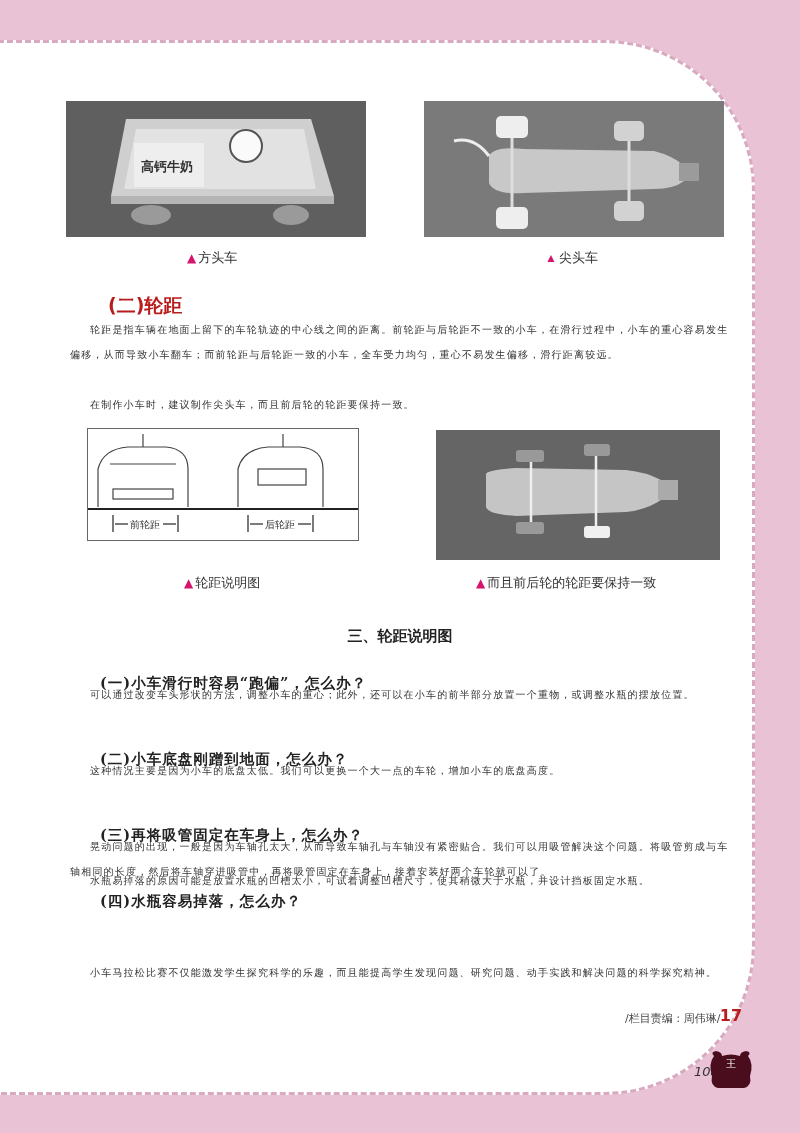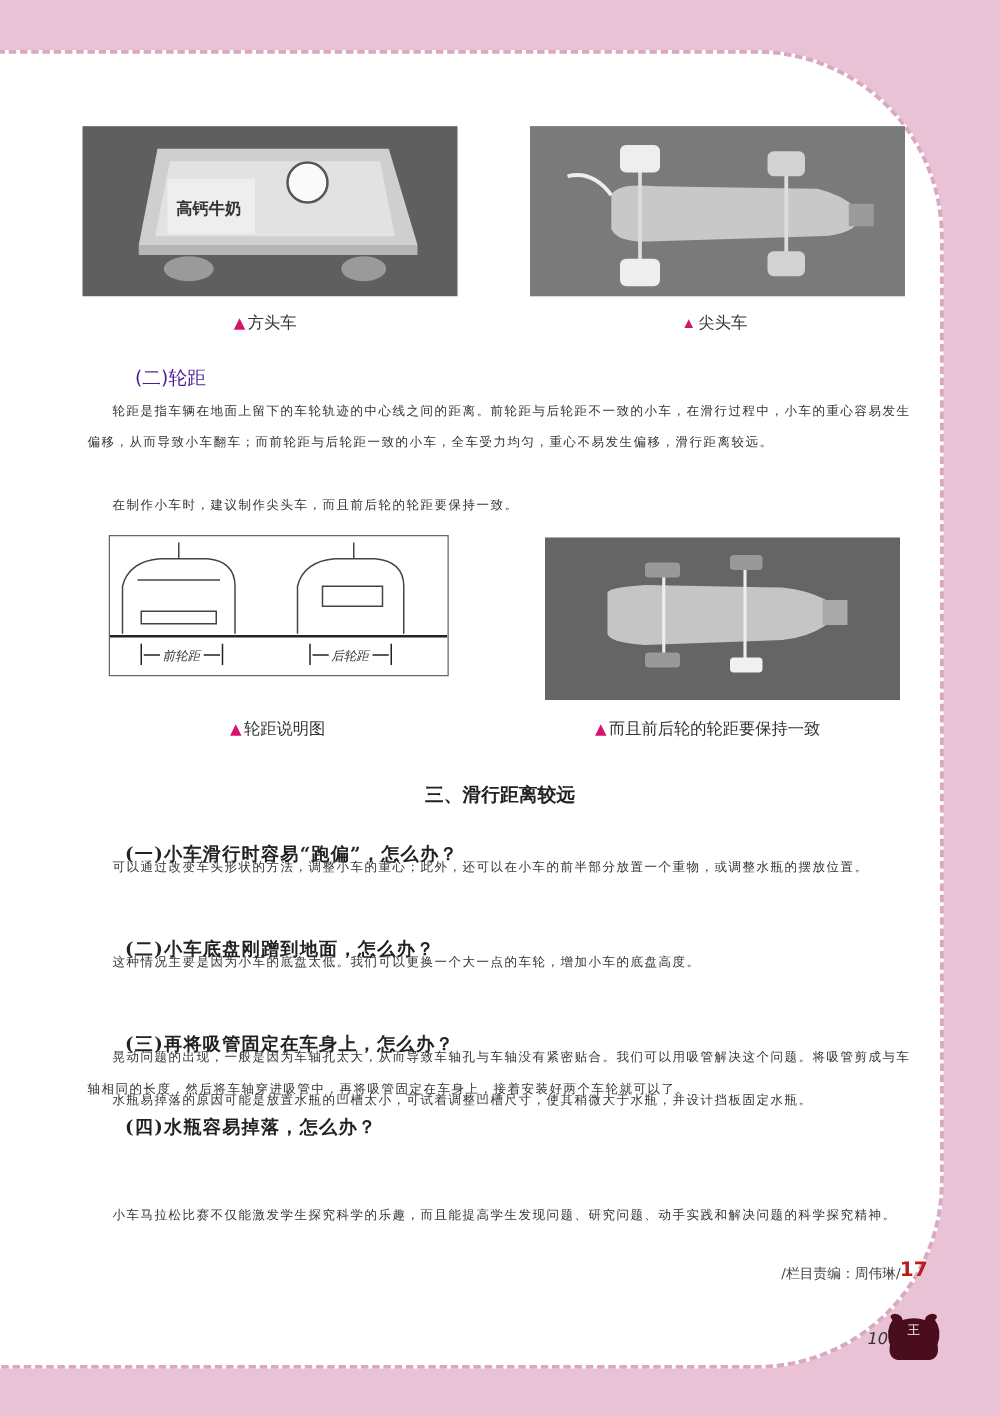--- a/index.html
+++ b/index.html
@@ -8,26 +8,26 @@
 
   .panel {
     position:absolute; left:-20px; top:40px; width:775px; height:1055px;
     background:#fff;
     border-radius:0 150px 150px 0;
     border:3px dashed #d9a9c0;
     border-left:none;
   }
 
   .photo { position:absolute; overflow:hidden; }
-  .photo.dark { background:#737373; }
+  .photo.dark { background:#f9a8d4; }
 
   .caption { position:absolute; font-family:"DejaVu Sans", sans-serif; font-size:13px; color:#333; white-space:nowrap; }
   .caption .tri { color:#d6146e; font-size:12px; margin-right:2px; }
 
-  .sec-head { position:absolute; font-family:"DejaVu Sans", sans-serif; font-weight:normal; font-size:15px; color:#4c1d95; }
+  .sec-head { position:absolute; font-family:"DejaVu Sans", sans-serif; font-weight:bold; font-size:19px; color:#b91c1c; }
   .para { position:absolute; left:70px; width:660px; font-size:10px; line-height:25px; letter-spacing:1.2px; color:#333; text-indent:2em; }
   .q-head { position:absolute; left:100px; font-size:14.5px; font-weight:bold; color:#222; letter-spacing:1px;margin-top:16px; }
   .main-title { position:absolute; left:0; width:800px; text-align:center; top:627px; font-family:"DejaVu Sans", sans-serif; font-weight:bold; font-size:15px; color:#222; }
 
   .editor { position:absolute; left:625px; top:1011px; font-family:"DejaVu Sans", sans-serif; font-size:11px; color:#444; }
   .folio { position:absolute; left:694px; top:1064px; font-family:"DejaVu Sans", sans-serif; font-size:13px; color:#333; font-style:italic; }
   .badge { position:absolute; left:708px; top:1050px; width:46px; height:40px; }
   .badge-num { position:absolute; left:708px; top:1006px; width:46px; text-align:center; font-family:"DejaVu Sans", sans-serif; font-weight:bold; font-size:16px; color:#b91c1c; }
 </style>
 </head>
@@ -63,21 +63,21 @@
     <rect x="190" y="100" width="30" height="20" rx="5" fill="#d2d2d2"></rect>
     <path d="M30,40 Q50,35 65,55" stroke="#eee" stroke-width="3" fill="none"></path>
   </svg>
 </div>
 <div class="caption" style="left:545px;top:249px;font-family:Liberation Serif, serif;"><span class="tri">▲</span><span>尖头车</span></div>
 
 <div class="sec-head" style="left:108px;top:293px;">(二)轮距</div>
 <div class="para" style="top:317px;">轮距是指车辆在地面上留下的车轮轨迹的中心线之间的距离。前轮距与后轮距不一致的小车，在滑行过程中，小车的重心容易发生偏移，从而导致小车翻车；而前轮距与后轮距一致的小车，全车受力均匀，重心不易发生偏移，滑行距离较远。</div>
 <div class="para" style="top:392px;">在制作小车时，建议制作尖头车，而且前后轮的轮距要保持一致。</div>
 
-<div class="photo" style="left:87px;top:428px;width:272px;height:113px;border:1px solid #666;background:#fff;font-style:italic;">
+<div class="photo" style="left:87px;top:428px;width:272px;height:113px;border:1px solid #666;background:#fff;">
   <svg width="270" height="111" viewBox="0 0 270 111">
     <g fill="none" stroke="#444" stroke-width="1.2">
       <path d="M10,78 L10,40 Q15,20 40,18 L78,18 Q100,20 100,40 L100,78"></path>
       <path d="M22,35 L88,35"></path>
       <rect x="25" y="60" width="60" height="10"></rect>
       <line x1="55" y1="5" x2="55" y2="18"></line>
       <path d="M150,78 L150,40 Q155,20 180,18 L212,18 Q235,20 235,40 L235,78"></path>
       <rect x="170" y="40" width="48" height="16"></rect>
       <line x1="195" y1="5" x2="195" y2="18"></line>
     </g>
@@ -106,21 +106,21 @@
     <line x1="95" y1="28" x2="95" y2="96" stroke="#eee" stroke-width="2.5"></line>
     <line x1="160" y1="22" x2="160" y2="102" stroke="#eee" stroke-width="2.5"></line>
     <rect x="80" y="20" width="28" height="12" rx="3" fill="#999"></rect>
     <rect x="80" y="92" width="28" height="12" rx="3" fill="#999"></rect>
     <rect x="148" y="14" width="26" height="12" rx="3" fill="#999"></rect>
     <rect x="148" y="96" width="26" height="12" rx="3" fill="#f0f0f0"></rect>
   </svg>
 </div>
 <div class="caption" style="left:476px;top:574px;"><span class="tri">▲</span><span>而且前后轮的轮距要保持一致</span></div>
 
-<div class="main-title">三、滑行距离较远</div>
+<div class="main-title">三、轮距说明图</div>
 
 <div class="q-head" style="top:658px;">(一)小车滑行时容易“跑偏”，怎么办？</div>
 <div class="para" style="top:682px;">可以通过改变车头形状的方法，调整小车的重心；此外，还可以在小车的前半部分放置一个重物，或调整水瓶的摆放位置。</div>
 
 <div class="q-head" style="top:734px;">(二)小车底盘刚蹭到地面，怎么办？</div>
 <div class="para" style="top:758px;">这种情况主要是因为小车的底盘太低。我们可以更换一个大一点的车轮，增加小车的底盘高度。</div>
 
 <div class="q-head" style="top:810px;">(三)再将吸管固定在车身上，怎么办？</div>
 <div class="para" style="top:834px;">晃动问题的出现，一般是因为车轴孔太大，从而导致车轴孔与车轴没有紧密贴合。我们可以用吸管解决这个问题。将吸管剪成与车轴相同的长度，然后将车轴穿进吸管中，再将吸管固定在车身上，接着安装好两个车轮就可以了。</div>
 

